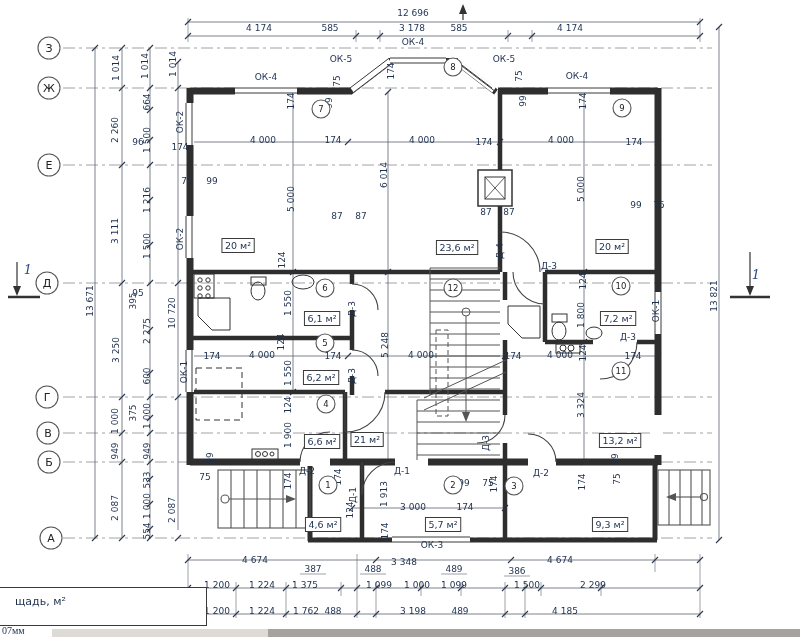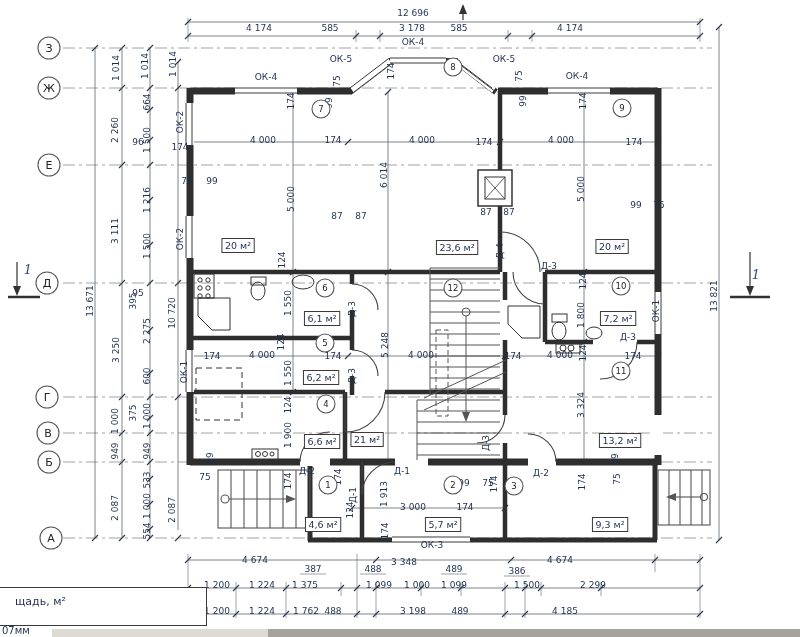--- a/index.html
+++ b/index.html
@@ -9,21 +9,21 @@
   .dim{font:9px "DejaVu Sans",sans-serif;fill:var(--dim_text,#1e3050);text-anchor:middle;}
   .sec{font:italic 13px "DejaVu Serif",serif;fill:var(--accent_blue,#2a4a8a);text-anchor:middle;}
   .room{font:9.5px "DejaVu Sans",sans-serif;fill:var(--dim_text,#1e3050);text-anchor:middle;}
   .roombox{fill:#fff;stroke:#3a3a3a;stroke-width:1;}
   .axis{font:11px "DejaVu Sans",sans-serif;fill:#222;text-anchor:middle;}
   .node{font:8.5px "DejaVu Sans",sans-serif;fill:#222;text-anchor:middle;}
   .bubble{fill:#fff;stroke:#555;stroke-width:1.1;}
   .tablebox{position:absolute;left:-8px;top:587px;width:215px;height:39px;
             border:1.5px solid #3a3a3a;background:#fff;box-sizing:border-box;
             font-size:11px;color:var(--dim_text,#1e3050);padding:7px 0 0 22px;}
-  .note{position:absolute;left:2px;top:625px;font-size:10px;color:var(--dim_text,#1e3050);}
+  .note{position:absolute;left:2px;top:625px;font-size:10px;color:var(--dim_text,#1e3050);font-family:Liberation Serif, serif;}
   .scroll-track{position:absolute;left:52px;top:629px;width:748px;height:8px;
                 background:var(--scroll_track,#dddbd4);}
   .scroll-thumb{margin-left:216px;width:532px;height:8px;background:var(--scroll_thumb,#a6a39c);}
 </style>
 </head>
 <body>
 
 <svg id="plan-svg" width="800" height="637" viewBox="0 0 800 637">
 
   <g stroke="#8a8a8a" stroke-width="0.8" stroke-dasharray="12 4 3 4">

